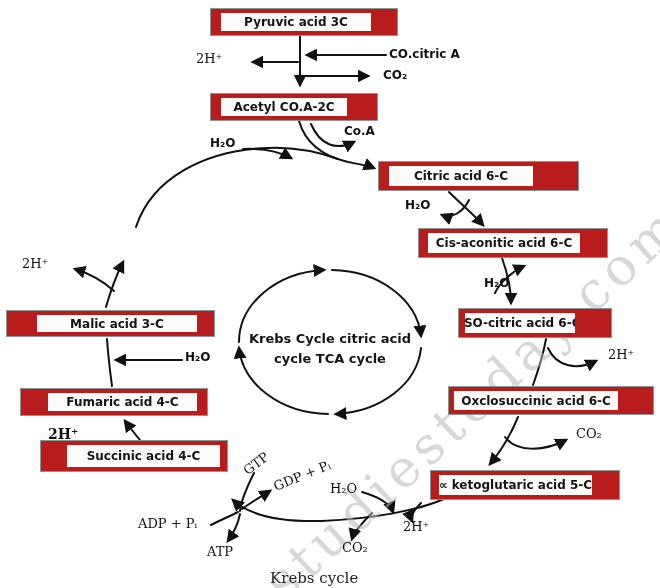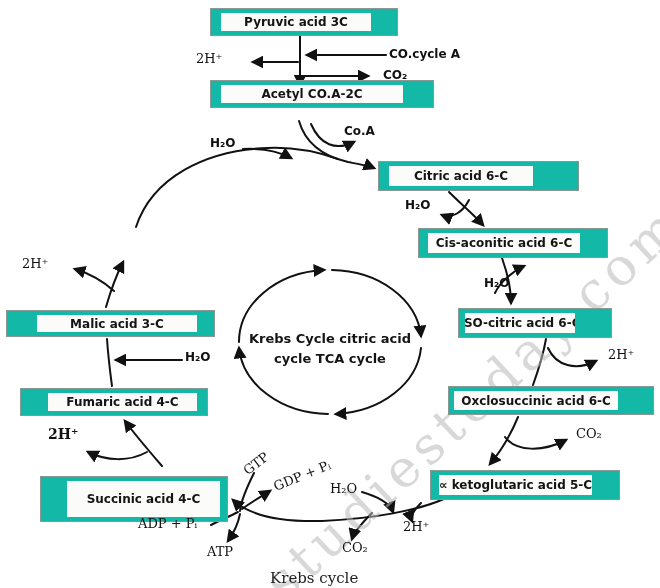--- a/index.html
+++ b/index.html
@@ -1,20 +1,20 @@
 <!DOCTYPE html>
 <html><head>
 <meta charset="utf-8">
 <style>
   html,body{margin:0;padding:0;background:#ffffff;}
   #stage{
     position:relative;width:660px;height:588px;background:#ffffff;overflow:hidden;
     font-family:"DejaVu Sans","Liberation Sans",sans-serif;
   }
-  .box{position:absolute;background:#14b8a6;border:1px solid #8a9894;box-sizing:border-box;padding-left:26px;}
+  .box{position:absolute;background:#b91c1c;border:1px solid #8a9894;box-sizing:border-box;padding-left:26px;}
   .box-inner{
     position:absolute;top:4px;bottom:4px;background:#fbfbfa;
     display:flex;align-items:center;justify-content:center;
     font-weight:bold;font-size:12px;color:#141414;white-space:nowrap;overflow:hidden;
   }
   .lbl{position:absolute;font-size:12px;font-weight:bold;color:#111;white-space:nowrap;}
   .serif{font-family:"DejaVu Serif","Liberation Serif",serif;font-weight:normal;font-size:13px;}
   .serif.bold{font-weight:bold;font-size:14px;}
   .center-text{
     position:absolute;left:240px;top:329px;width:180px;text-align:center;
@@ -80,50 +80,50 @@
       <path d="M421 348 A91 72 0 0 1 336 414" marker-end="url(#ah)"></path>
       <path d="M328 414 A91 72 0 0 1 239 348" marker-end="url(#ah)"></path>
     </g>
   </svg>
 
   <div class="watermark">studiestoday.com</div>
 
   <div class="box" style="left:210px;top:8px;width:188px;height:28px">
     <div class="box-inner" style="left:10px;right:26px">Pyruvic acid 3C</div>
   </div>
-  <div class="box" style="left:210px;top:80px;width:224px;height:28px">
+  <div class="box" style="left:210px;top:93px;width:168px;height:28px">
     <div class="box-inner" style="left:10px;right:30px">Acetyl CO.A-2C</div>
   </div>
   <div class="box" style="left:378px;top:161px;width:201px;height:30px">
     <div class="box-inner" style="left:10px;right:45px">Citric acid 6-C</div>
   </div>
   <div class="box" style="left:418px;top:228px;width:190px;height:30px">
     <div class="box-inner" style="left:9px;right:27px">Cis-aconitic acid 6-C</div>
   </div>
   <div class="box" style="left:458px;top:308px;width:154px;height:30px">
     <div class="box-inner" style="left:6px;right:36px">ISO-citric acid 6-C</div>
   </div>
   <div class="box" style="left:448px;top:386px;width:206px;height:29px">
     <div class="box-inner" style="left:5px;right:35px">Oxclosuccinic acid 6-C</div>
   </div>
   <div class="box" style="left:430px;top:470px;width:190px;height:30px">
     <div class="box-inner" style="left:8px;right:27px">∝  ketoglutaric acid 5-C</div>
   </div>
-  <div class="box" style="left:40px;top:476px;width:188px;height:46px">
+  <div class="box" style="left:40px;top:440px;width:188px;height:32px">
     <div class="box-inner" style="left:26px;right:7px">Succinic acid 4-C</div>
   </div>
   <div class="box" style="left:20px;top:388px;width:188px;height:28px">
     <div class="box-inner" style="left:27px;right:10px">Fumaric acid 4-C</div>
   </div>
   <div class="box" style="left:6px;top:310px;width:209px;height:27px">
     <div class="box-inner" style="left:30px;right:17px">Malic acid 3-C</div>
   </div>
 
   <div class="lbl serif" style="left:196px;top:51px">2H⁺</div>
-  <div class="lbl" style="left:389px;top:47px">CO.cycle A</div>
+  <div class="lbl" style="left:389px;top:47px">CO.citric A</div>
   <div class="lbl" style="left:383px;top:68px">CO₂</div>
   <div class="lbl" style="left:344px;top:124px">Co.A</div>
   <div class="lbl" style="left:210px;top:136px">H₂O</div>
   <div class="lbl" style="left:405px;top:198px">H₂O</div>
   <div class="lbl" style="left:484px;top:276px">H₂O</div>
   <div class="lbl serif" style="left:608px;top:347px">2H⁺</div>
   <div class="lbl serif" style="left:576px;top:426px">CO₂</div>
   <div class="lbl serif" style="left:330px;top:481px">H₂O</div>
   <div class="lbl serif" style="left:403px;top:519px">2H⁺</div>
   <div class="lbl serif" style="left:342px;top:540px">CO₂</div>

